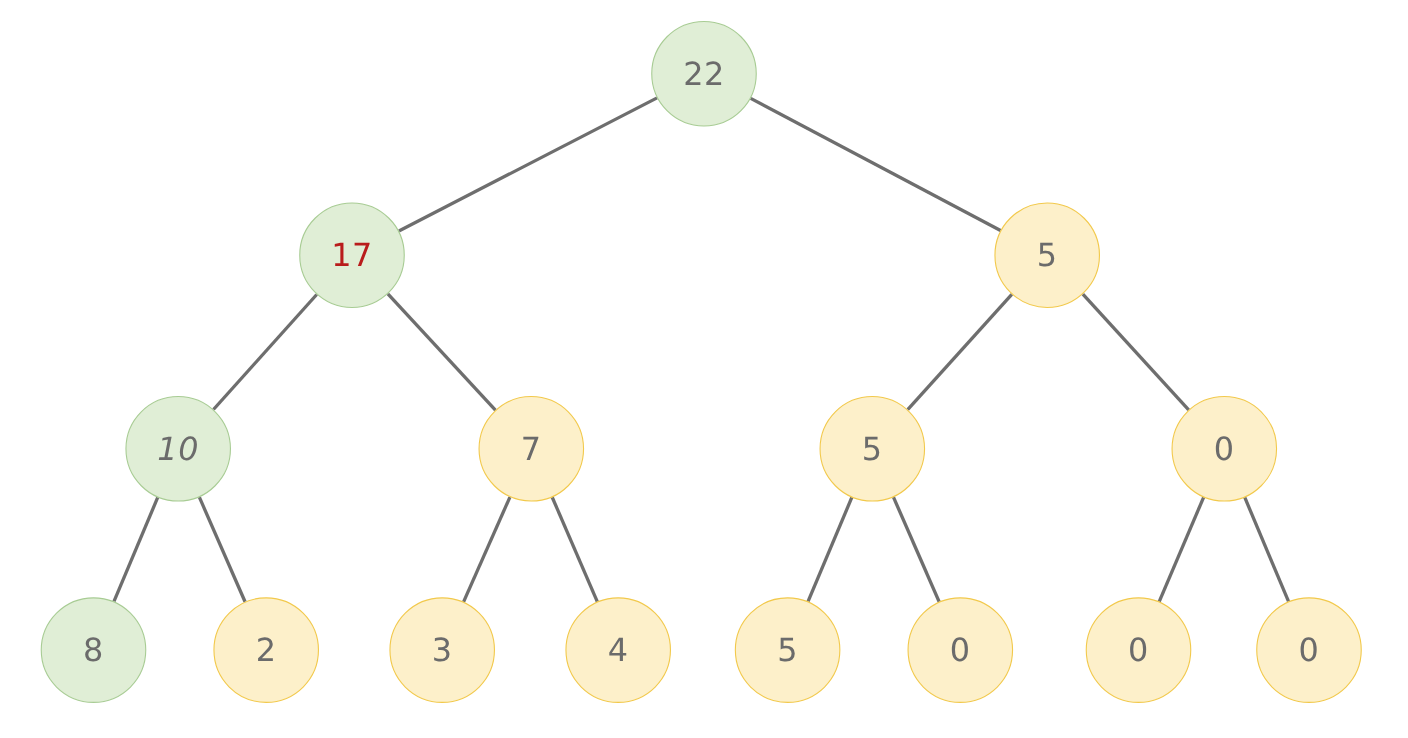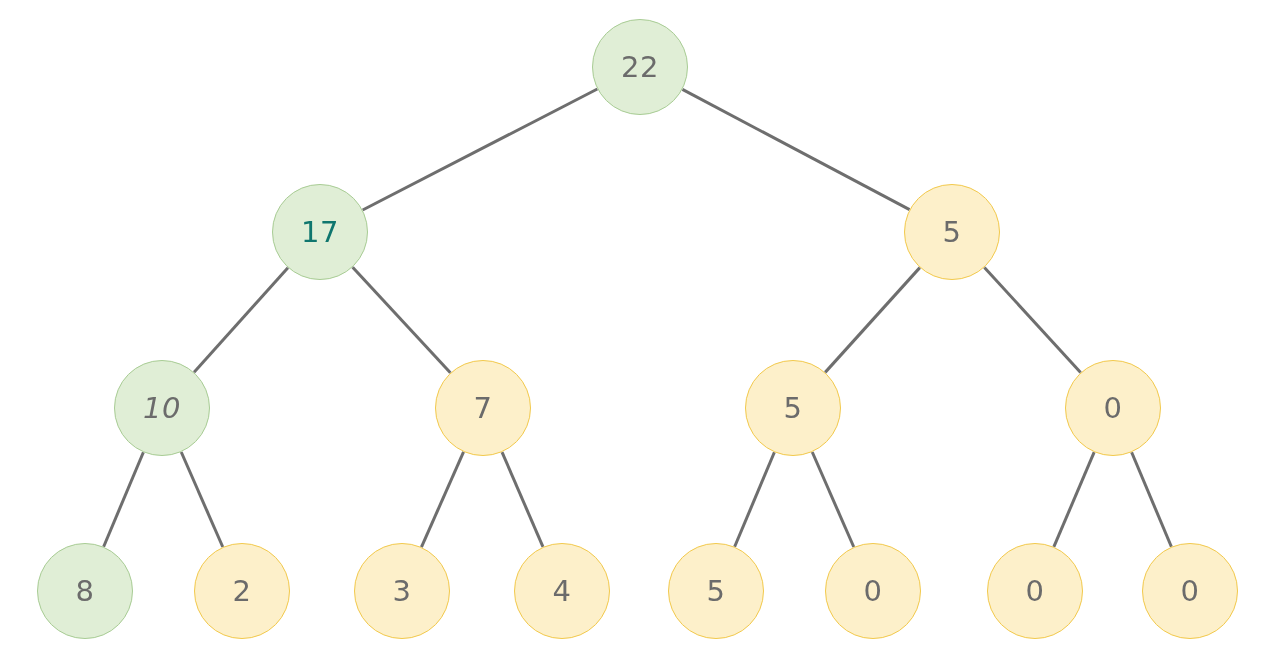--- a/index.html
+++ b/index.html
@@ -69,21 +69,21 @@
       <line x1="774.38" y1="452.24" x2="734.62" y2="546.76" stroke="#6e6e6e" stroke-width="3" stroke-linecap="butt"></line>
       <line x1="812.23" y1="451.98" x2="853.77" y2="547.02" stroke="#6e6e6e" stroke-width="3" stroke-linecap="butt"></line>
       <line x1="1094.18" y1="452.16" x2="1053.82" y2="546.84" stroke="#6e6e6e" stroke-width="3" stroke-linecap="butt"></line>
       <line x1="1131.62" y1="452.24" x2="1171.38" y2="546.76" stroke="#6e6e6e" stroke-width="3" stroke-linecap="butt"></line>
     </svg>
   <div id="node-layer">
       <div class="tree-node" style="left: 592px; top: 19px; width: 96px; height: 96px; background: rgb(224, 238, 214); border-color: rgb(168, 204, 148);">
         <span class="node-label" style="color: rgb(107, 107, 107);">22</span>
       </div>
       <div class="tree-node" style="left: 272px; top: 184px; width: 96px; height: 96px; background: rgb(224, 238, 214); border-color: rgb(168, 204, 148);">
-        <span class="node-label" style="color: #0f766e;">17</span>
+        <span class="node-label" style="color: #b91c1c;">17</span>
       </div>
       <div class="tree-node" style="left: 904px; top: 184px; width: 96px; height: 96px; background: rgb(253, 240, 202); border-color: rgb(242, 201, 76);">
         <span class="node-label" style="color: rgb(107, 107, 107);">5</span>
       </div>
       <div class="tree-node" style="left: 114px; top: 360px; width: 96px; height: 96px; background: rgb(224, 238, 214); border-color: rgb(168, 204, 148); font-style: italic;">
         <span class="node-label" style="color: rgb(107, 107, 107);">10</span>
       </div>
       <div class="tree-node" style="left: 435px; top: 360px; width: 96px; height: 96px; background: rgb(253, 240, 202); border-color: rgb(242, 201, 76);">
         <span class="node-label" style="color: rgb(107, 107, 107);">7</span>
       </div>

